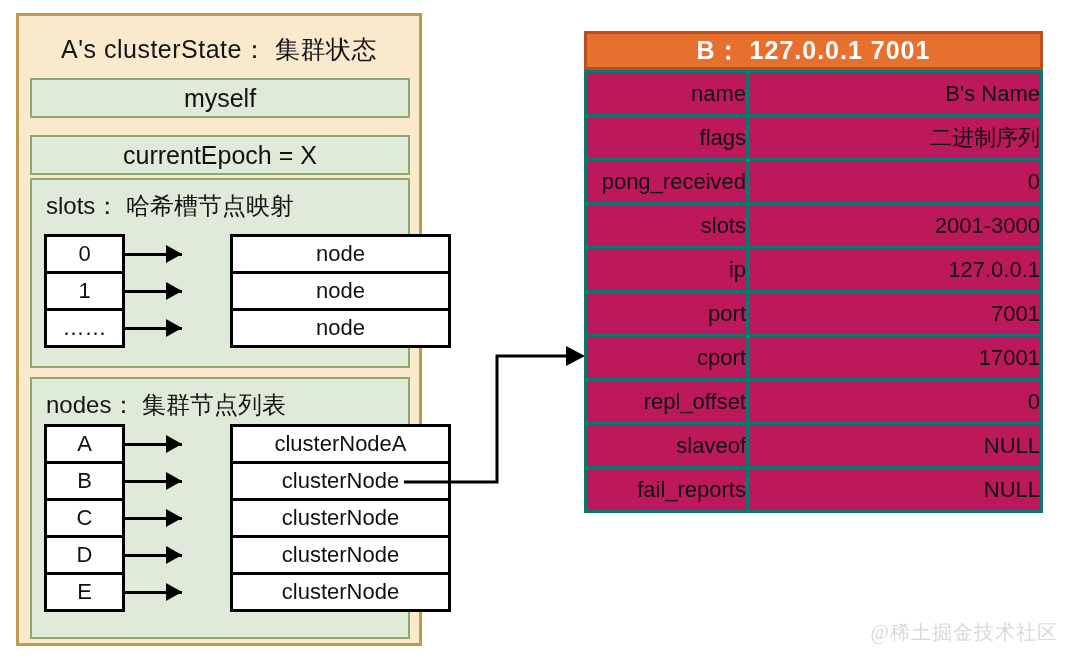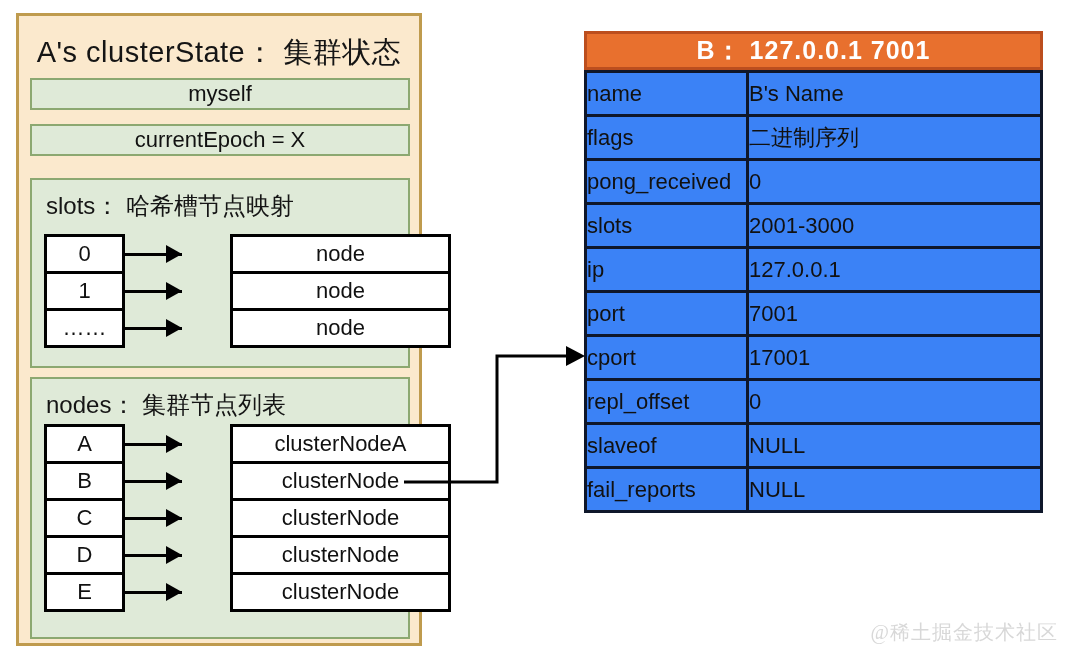--- a/index.html
+++ b/index.html
@@ -8,29 +8,29 @@
     font-family:"Liberation Sans","DejaVu Sans",sans-serif; color:#111;
     overflow:hidden;
   }
   
   .panel {
     position:absolute; left:16px; top:13px; width:406px; height:633px;
     box-sizing:border-box; background:#FBE9CD; border:3px solid #BF9B4E;
   }
   .panel-title {
     position:absolute; left:0; top:17px; width:100%; text-align:center;
-    font-size:29px; letter-spacing:0.5px; color:#151515;
+    font-size:25px; letter-spacing:0.5px; color:#151515;
   }
   .gbox {
-    position:absolute; left:11px; width:380px; height:32px; box-sizing:border-box;
+    position:absolute; left:11px; width:380px; height:40px; box-sizing:border-box;
     background:#DFEAD8; border:2.5px solid #8CA871;
-    display:flex; align-items:center; justify-content:center; font-size:22px;text-align:center;
+    display:flex; align-items:center; justify-content:center; font-size:25px;text-align:center;
   }
   .gbox.myself { top:62px; }
-  .gbox.epoch  { top:108px; }
+  .gbox.epoch  { top:119px; }
   .section {
     position:absolute; left:11px; width:380px; box-sizing:border-box;
     background:#DFEAD8; border:2.5px solid #8CA871;
   }
   .section.slots { top:162px; height:190px;text-decoration:underline; }
   .section.nodes { top:361px; height:262px; }
   .section-title { position:absolute; left:14px; top:10px; font-size:24px; color:#151515; }
   .col { position:absolute; }
   .idx-col { left:12px;  width:81px; }
   .tgt-col { left:150px; width:221px;padding-left:48px; }
@@ -56,22 +56,22 @@
     position:absolute; left:584px; top:31px; width:459px; height:39px;
     box-sizing:border-box; background:#E8702E; border:3px solid #BC4E1E;
     color:#ffffff; font-size:25px; font-weight:bold;
     display:flex; align-items:center; justify-content:center; letter-spacing:1px;
   }
   .nt-table {
     position:absolute; left:584px; top:70px; width:459px;
     border-collapse:collapse; table-layout:fixed;
   }
   .nt-table td {
-    border:3px solid #0f172a; background:#3b82f6; height:41px;
-    text-align:left; font-size:22px; padding:0; overflow:hidden; white-space:nowrap;
+    border:3px solid #0f766e; background:#be185d; height:41px;
+    text-align:right; font-size:22px; padding:0; overflow:hidden; white-space:nowrap;
   }
   .nt-table td.field { width:159px; }
   
   .watermark {
     position:absolute; right:16px; bottom:16px; font-size:20px; color:#D8D8D8;
     letter-spacing:1px;
     font-family:Liberation Serif, serif;
   }
 </style>
 </head>

